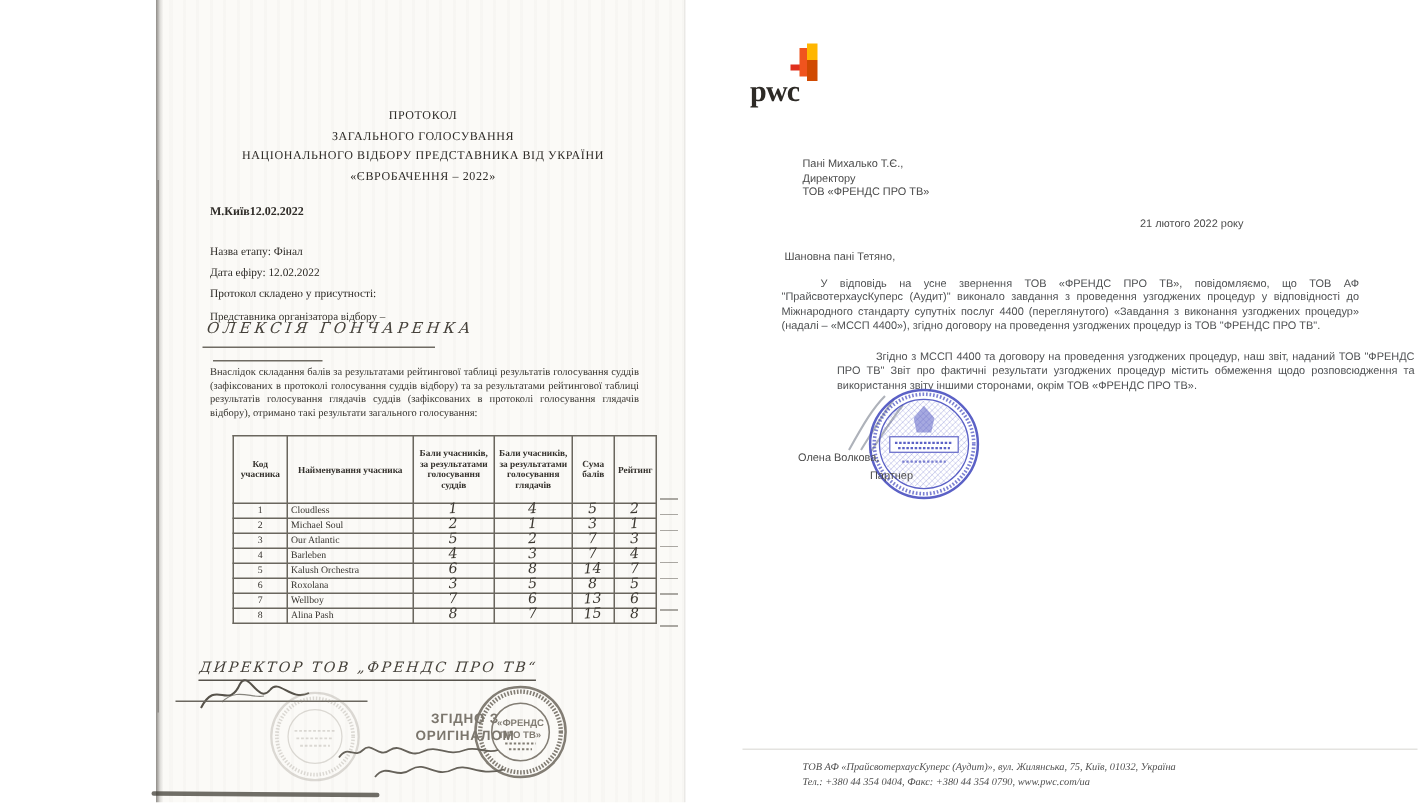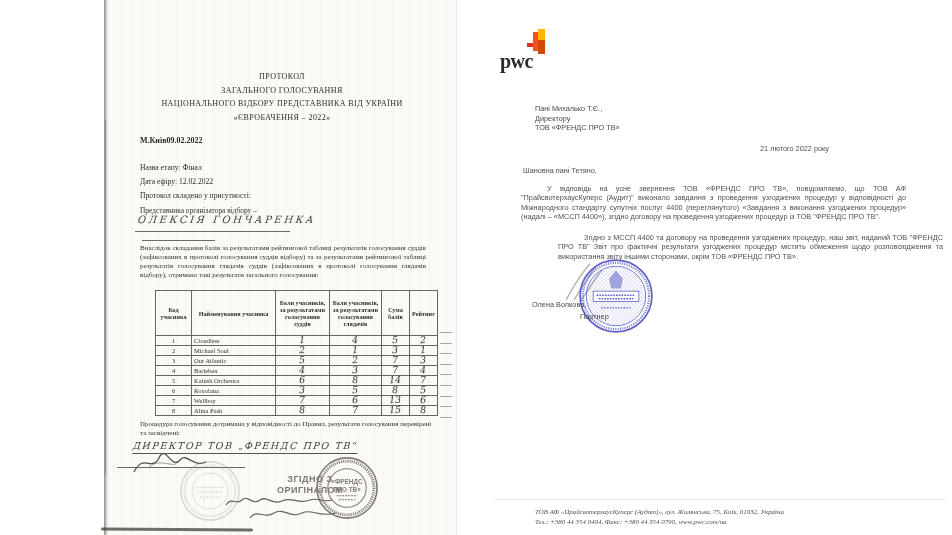--- a/index.html
+++ b/index.html
@@ -94,21 +94,21 @@
 
     <div class="abs p-title">
       <div>ПРОТОКОЛ</div>
       <div>ЗАГАЛЬНОГО ГОЛОСУВАННЯ</div>
       <div>НАЦІОНАЛЬНОГО ВІДБОРУ ПРЕДСТАВНИКА ВІД УКРАЇНИ</div>
       <div>«ЄВРОБАЧЕННЯ – 2022»</div>
     </div>
 
     <div class="abs city-row">
       <span>М.Київ</span>
-      <span>09.02.2022</span>
+      <span>12.02.2022</span>
     </div>
 
     <div class="abs p-label" style="top:163px;">Назва етапу: Фінал</div>
     <div class="abs p-label" style="top:177px;">Дата ефіру: 12.02.2022</div>
     <div class="abs p-label" style="top:191px;">Протокол складено у присутності:</div>
     <div class="abs p-plain" style="top:206px;">Представника організатора відбору –</div>
 
     <div class="abs hand hand-name" style="text-transform:uppercase;">Олексія Гончаренка</div>
     <div class="abs hline" style="left:31px;top:231px;width:155px;"></div>
     <div class="abs hline" style="left:38px;top:240px;width:73px;"></div>
@@ -196,21 +196,20 @@
           <td class="c-name">Alina Pash</td>
           <td class="c-hand"><span class="hand-num">8</span></td>
           <td class="c-hand"><span class="hand-num">7</span></td>
           <td class="c-hand"><span class="hand-num">15</span></td>
           <td class="c-hand"><span class="hand-num">8</span></td>
         </tr>
       </tbody>
     </table>
     <div class="abs row-dashes"></div>
 
-    <div class="abs p-procedure">Процедура голосування дотримана у відповідності до Правил, результати голосування перевірені та засвідчені:</div>
 
     <div class="abs hand hand-director" style="text-transform:uppercase;">Директор ТОВ „ФРЕНДС ПРО ТВ“</div>
 
     <svg class="abs" style="left:10px;top:448px;" width="150" height="30" viewBox="0 0 150 30">
       <path d="M20,24 C30,4 38,26 46,8 C52,-2 58,22 66,12 C72,4 80,20 92,14" fill="none" stroke="#56524a" stroke-width="1.3"></path>
       <path d="M34,20 C44,10 54,18 62,16" fill="none" stroke="#56524a" stroke-width="0.8" opacity="0.7"></path>
     </svg>
     <div class="abs sig-line"></div>
 
     <svg class="abs stamp-faint" width="62" height="62" viewBox="0 0 100 100">

